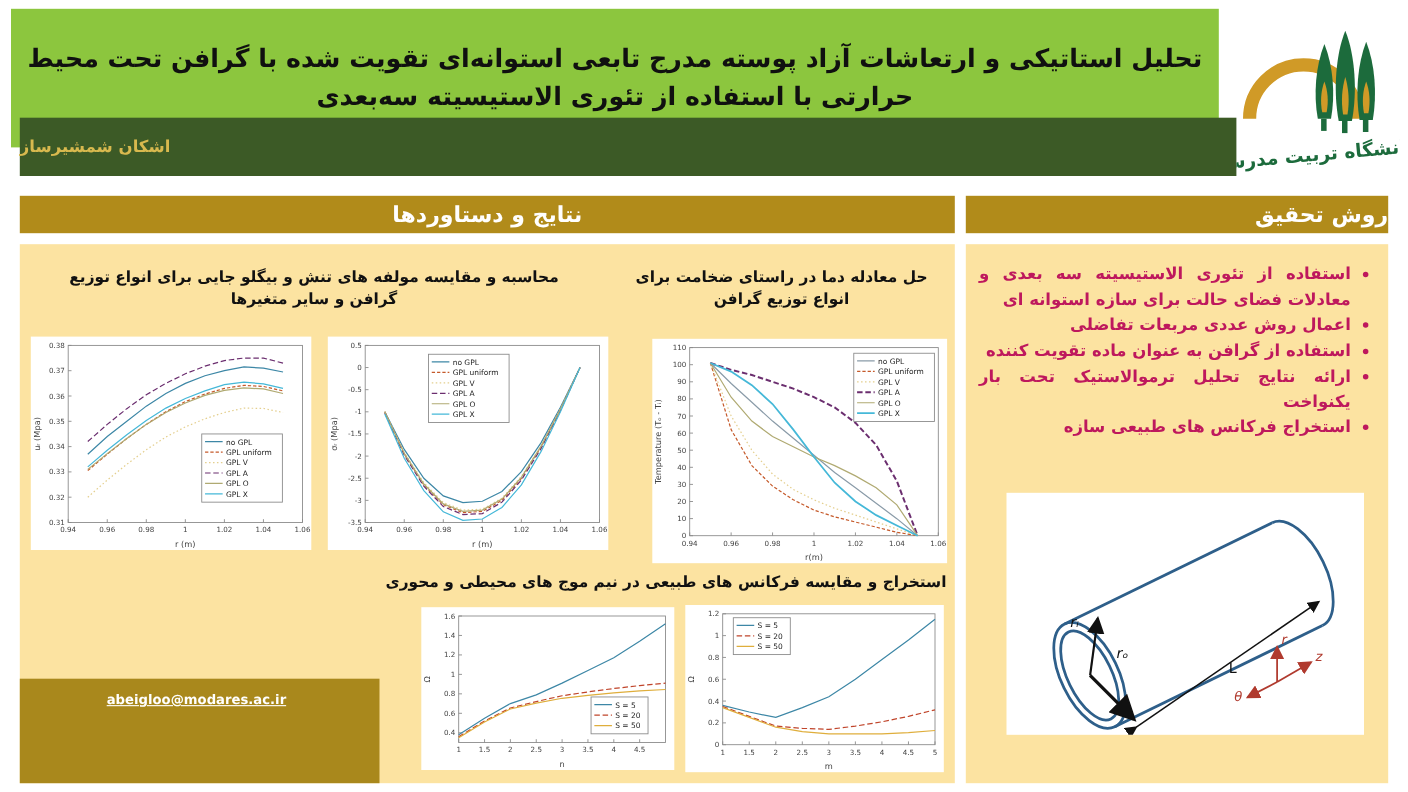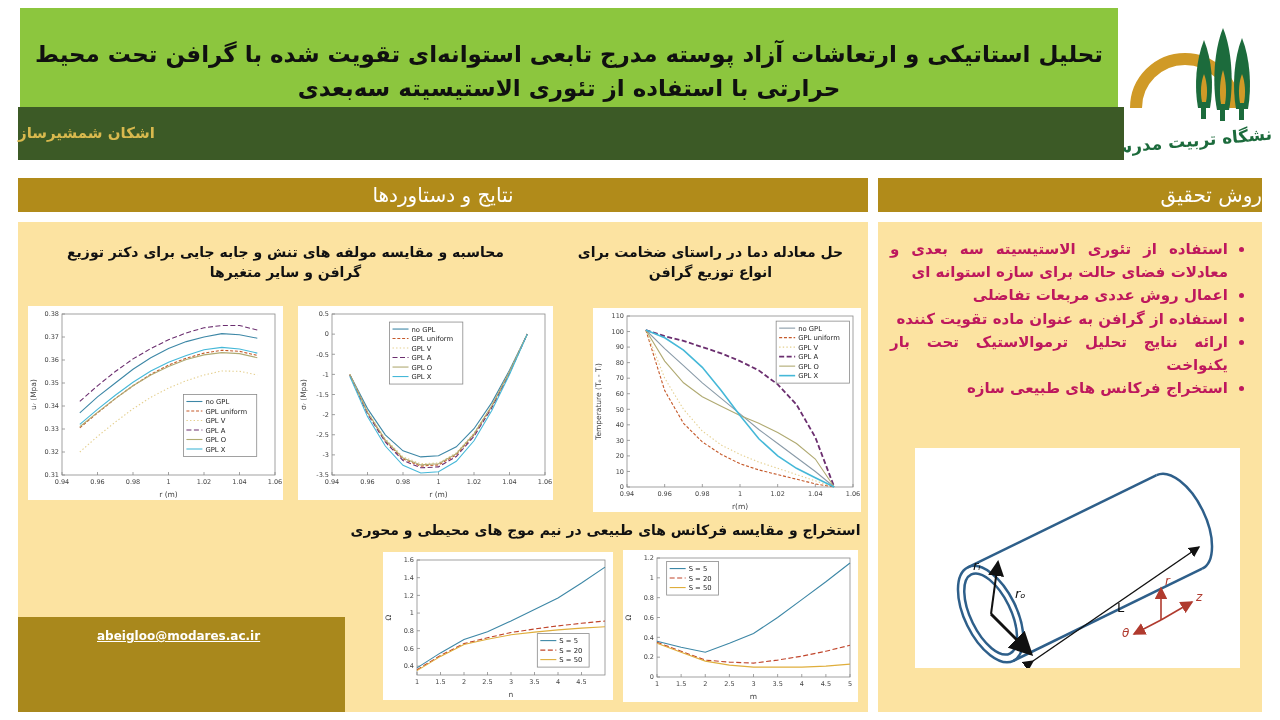--- a/index.html
+++ b/index.html
@@ -3,32 +3,32 @@
 <meta charset="utf-8">
 <style>
   html,body{margin:0;padding:0;}
   body{
     width:1280px;height:720px;position:relative;overflow:hidden;background:#ffffff;
     font-family:"DejaVu Sans","Liberation Sans",sans-serif;
   }
   .abs{position:absolute;}
   
   #title-box{
-    left:20px;top:8px;width:1098px;height:126px;background:var(--light-green);
+    left:10px;top:8px;width:1098px;height:126px;background:var(--light-green);
     display:flex;flex-direction:column;justify-content:center;text-align:center;
     font-weight:700;font-size:23px;color:#101010;line-height:1.5;direction:rtl;
   }
   #author-bar{
     left:18px;top:107px;width:1107px;height:53px;background:var(--dark-green);
     color:var(--author-gold);font-weight:700;font-size:15px;text-align:left;line-height:53px;direction:rtl;
   }
   #logo-box{left:1124px;top:8px;width:148px;height:158px;background:#fff;}
   
   .sec-header{
-    top:178px;height:34px;background:var(--gold);color:#fff;font-weight:400;
+    top:178px;height:34px;background:var(--gold);color:#fff;font-weight:700;
     font-size:20px;text-align:center;line-height:34px;direction:rtl;
   }
   #results-header{left:18px;width:850px;}
   #method-header{left:878px;width:384px;text-align:right;}
   
   .panel{top:222px;height:490px;background:var(--panel-yellow);}
   #results-panel{left:18px;width:850px;}
   #method-panel{left:878px;width:384px;}
   
   .caption{font-size:14px;font-weight:700;color:#111;direction:rtl;line-height:1.45;}
@@ -87,21 +87,21 @@
 
 <div class="abs sec-header" id="results-header">
   <span>نتایج و دستاوردها</span>
 </div>
 <div class="abs sec-header" id="method-header">
   <span>روش تحقیق</span>
 </div>
 
 <div class="abs panel" id="results-panel">
   <div class="abs caption" id="cap-temp">حل معادله دما در راستای ضخامت برای انواع توزیع گرافن</div>
-  <div class="abs caption" id="cap-stress">محاسبه و مقایسه مولفه های تنش و جابه جایی برای دکتر  توزیع گرافن و سایر متغیرها</div>
+  <div class="abs caption" id="cap-stress">محاسبه و مقایسه مولفه های تنش و بیگلو جایی برای انواع  توزیع گرافن و سایر متغیرها</div>
 
   <div class="abs chart" id="chart0"><svg width="255" height="194">
         <rect x="34" y="8" width="213" height="161" fill="#fff" stroke="#8a8a8a" stroke-width="0.8"></rect>
         <line x1="34" y1="169" x2="34" y2="166" stroke="#8a8a8a" stroke-width="0.8"></line>
         <text x="34" y="178" font-size="6.5" fill="#444" text-anchor="middle">0.94</text>
         <line x1="69.5" y1="169" x2="69.5" y2="166" stroke="#8a8a8a" stroke-width="0.8"></line>
         <text x="69.5" y="178" font-size="6.5" fill="#444" text-anchor="middle">0.96</text>
         <line x1="105" y1="169" x2="105" y2="166" stroke="#8a8a8a" stroke-width="0.8"></line>
         <text x="105" y="178" font-size="6.5" fill="#444" text-anchor="middle">0.98</text>
         <line x1="140.5" y1="169" x2="140.5" y2="166" stroke="#8a8a8a" stroke-width="0.8"></line>

